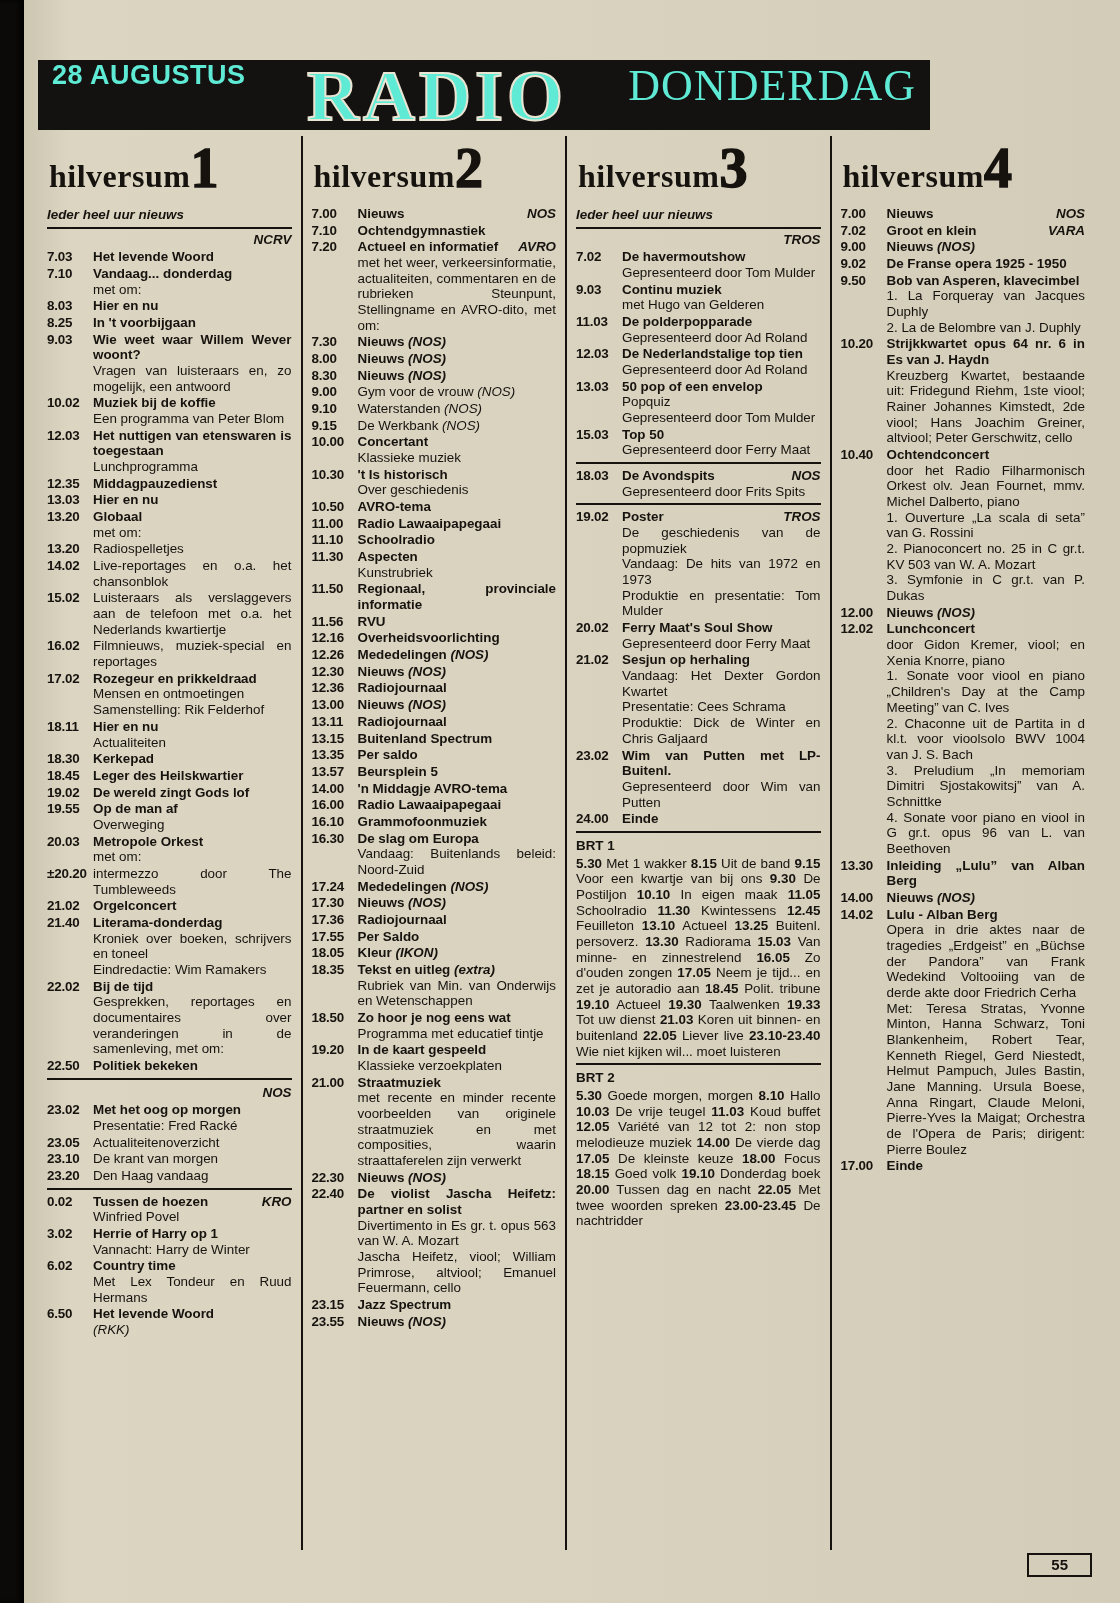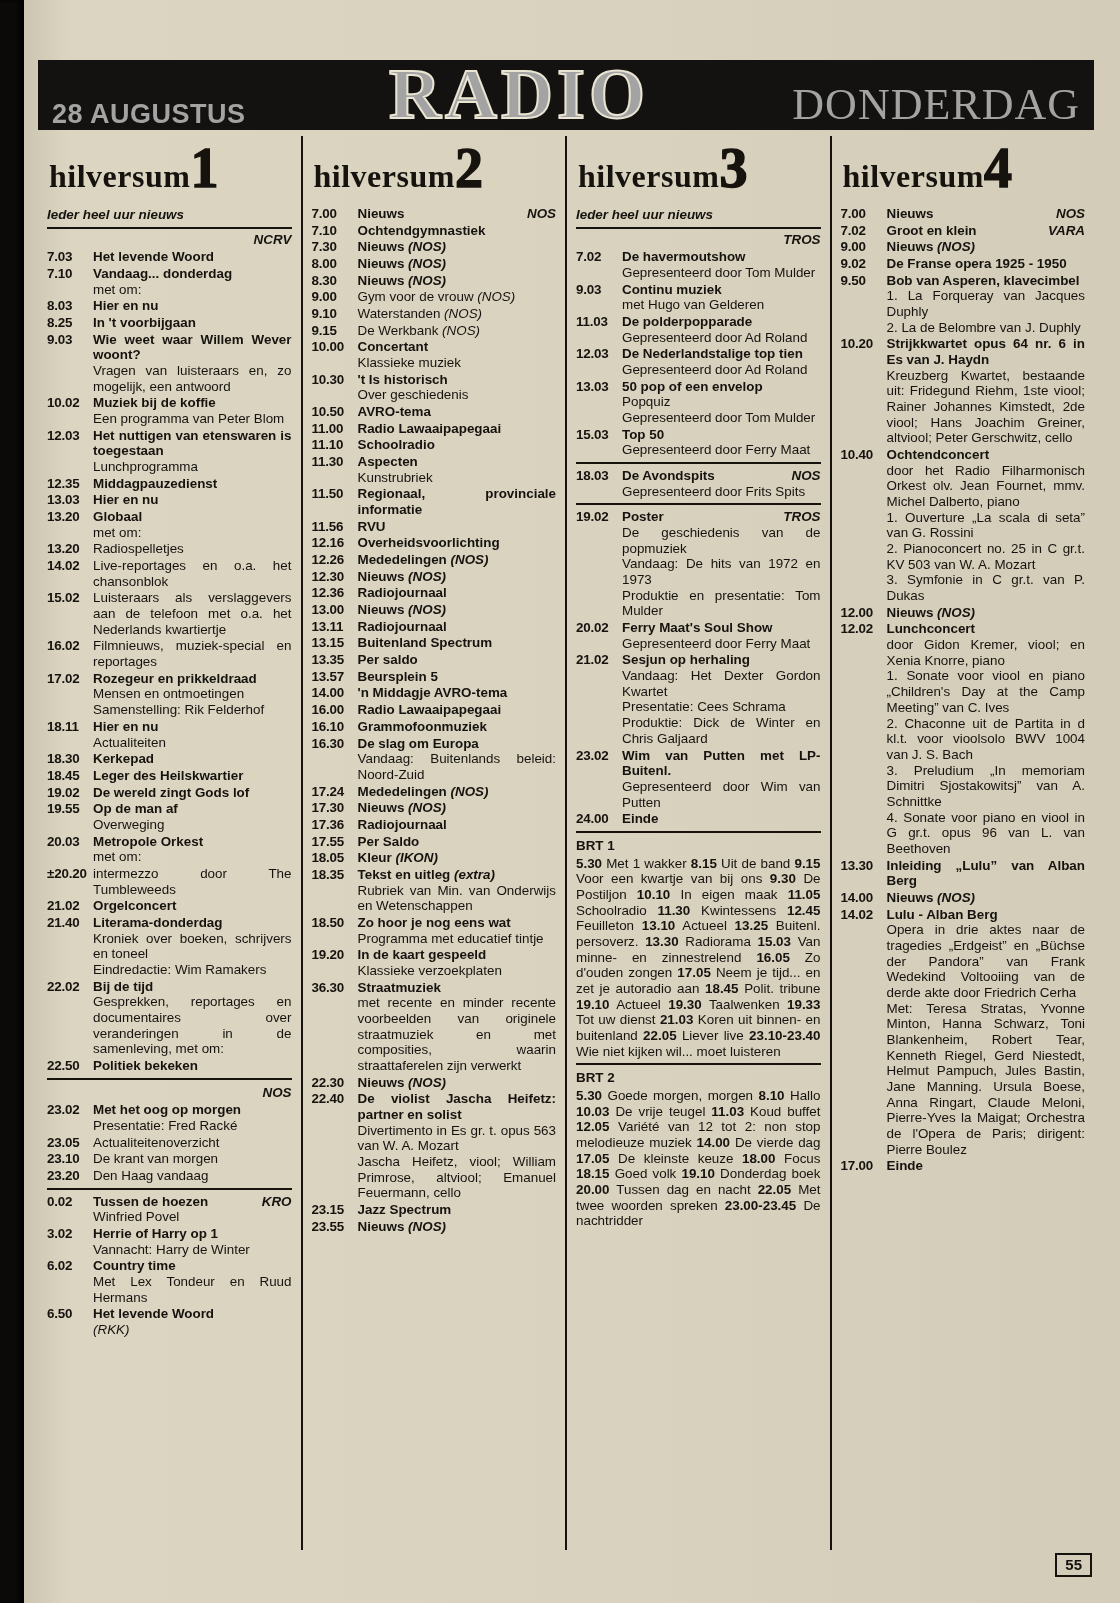--- a/index.html
+++ b/index.html
@@ -2,21 +2,21 @@
 <html lang="nl" style="--paper: #d8d1bf; --ink: #16130f;"><head>
 <meta charset="utf-8">
 <style>
   :root{ --paper:#d8d1bf; --ink:#16130f; }
   *{margin:0;padding:0;box-sizing:border-box}
   html,body{width:1120px;height:1603px}
   body{background:var(--paper);font-family:"Liberation Sans","DejaVu Sans",sans-serif;color:var(--ink);position:relative;overflow:hidden}
   .binding{position:absolute;left:0;top:0;width:24px;height:100%;background:#0b0a09;box-shadow:inset -4px 0 4px #000,4px 0 8px rgba(40,35,25,.5)}
   .page{position:absolute;left:24px;top:0;width:1096px;height:100%;
         background:linear-gradient(90deg,#ccc5b0 0px,#dcd5c2 45px,#d9d2bf 55%,#d3ccb8 100%)}
-  .masthead{position:absolute;left:14px;top:60px;width:1056px;height:70px;background:#141210;color:#a3a3a3;display:flex;align-items:flex-end}
+  .masthead{position:absolute;left:14px;top:60px;width:892px;height:70px;background:#141210;color:#5eead4;display:flex;align-items:flex-start}
   .mh-date{font-size:27px;font-weight:bold;letter-spacing:.5px;padding-left:14px;white-space:nowrap}
   .mh-radio{font-family:"Liberation Serif","DejaVu Serif",serif;font-size:72px;font-weight:bold;letter-spacing:4px;margin:0 auto;line-height:1;-webkit-text-stroke:2px #eae4d3}
   .mh-day{font-family:"Liberation Serif","DejaVu Serif",serif;font-size:44px;letter-spacing:1px;padding-right:14px;white-space:nowrap}
   .columns{position:absolute;left:14px;top:136px;width:1056px;height:1414px;display:flex}
   .column{flex:1 1 0;min-width:0;padding:0 9px;overflow:hidden}
   .column + .column{border-left:2px solid var(--ink)}
   .colhead{display:flex;align-items:baseline;padding:12px 6px 10px 2px}
   .station{font-family:"Liberation Serif","DejaVu Serif",serif;font-size:32px;font-weight:bold;letter-spacing:.5px}
   .channum{font-family:"Liberation Serif","DejaVu Serif",serif;font-size:56px;font-weight:bold;line-height:.72;-webkit-text-stroke:1.5px var(--ink)}
   .entries{font-size:13.4px;line-height:1.17}
@@ -26,21 +26,21 @@
   .sect{font-weight:bold;margin:5px 0 2px}
   .block{text-align:justify;margin:0 0 4px}
   .prog{display:flex;margin:1px 0}
   .time{flex:0 0 46px;font-weight:bold;letter-spacing:-.2px;white-space:nowrap}
   .pbody{flex:1;min-width:0}
   .titleline{font-weight:bold;text-align:justify}
   .titleline.plain{font-weight:normal}
   .tag{float:right;font-style:italic;font-weight:bold;margin-left:8px}
   .desc{text-align:justify}
   .paren{font-style:italic}
-  .pagenum{position:absolute;right:28px;bottom:26px;border:2px solid var(--ink);padding:0 8px;font-weight:bold;font-size:15px;line-height:20px;background:transparent}
+  .pagenum{position:absolute;right:28px;bottom:26px;border:2px solid var(--ink);padding:0 22px;font-weight:bold;font-size:15px;line-height:20px;background:transparent}
 </style>
 </head>
 <body>
 
 <div class="binding"></div>
 
 <div class="page">
   <header class="masthead">
     <span class="mh-date">28 AUGUSTUS</span>
     <span class="mh-radio">RADIO</span>
@@ -295,20 +295,27 @@
               <div class="titleline"><span class="tag">NOS</span><span>Nieuws</span></div>
             </div>
           </div>
           <div class="prog">
             <span class="time">7.10</span>
             <div class="pbody">
               <div class="titleline"><span>Ochtendgymnastiek</span></div>
             </div>
           </div>
           <div class="prog">
+            <span class="time">7.20</span>
+            <div class="pbody">
+              <div class="titleline"><span class="tag">AVRO</span><span>Actueel en informatief</span></div>
+              <p class="desc">met het weer, verkeersinformatie, actualiteiten, commentaren en de rubrieken Steunpunt, Stellingname en AVRO-dito, met om:</p>
+            </div>
+          </div>
+          <div class="prog">
             <span class="time">7.30</span>
             <div class="pbody">
               <div class="titleline"><span>Nieuws <span class="paren">(NOS)</span></span></div>
             </div>
           </div>
           <div class="prog">
             <span class="time">8.00</span>
             <div class="pbody">
               <div class="titleline"><span>Nieuws <span class="paren">(NOS)</span></span></div>
             </div>
@@ -512,21 +519,21 @@
             </div>
           </div>
           <div class="prog">
             <span class="time">19.20</span>
             <div class="pbody">
               <div class="titleline"><span>In de kaart gespeeld</span></div>
               <p class="desc">Klassieke verzoekplaten</p>
             </div>
           </div>
           <div class="prog">
-            <span class="time">36.30</span>
+            <span class="time">21.00</span>
             <div class="pbody">
               <div class="titleline"><span>Straatmuziek</span></div>
               <p class="desc">met recente en minder recente voorbeelden van originele straatmuziek en met composities, waarin straattaferelen zijn verwerkt</p>
             </div>
           </div>
           <div class="prog">
             <span class="time">22.30</span>
             <div class="pbody">
               <div class="titleline"><span>Nieuws <span class="paren">(NOS)</span></span></div>
             </div>

